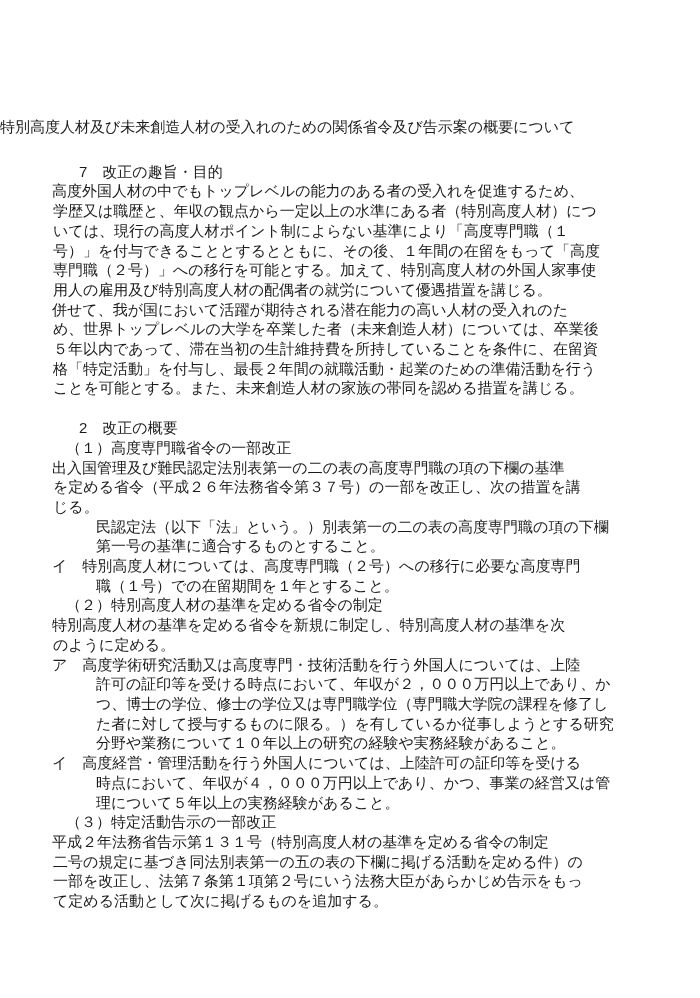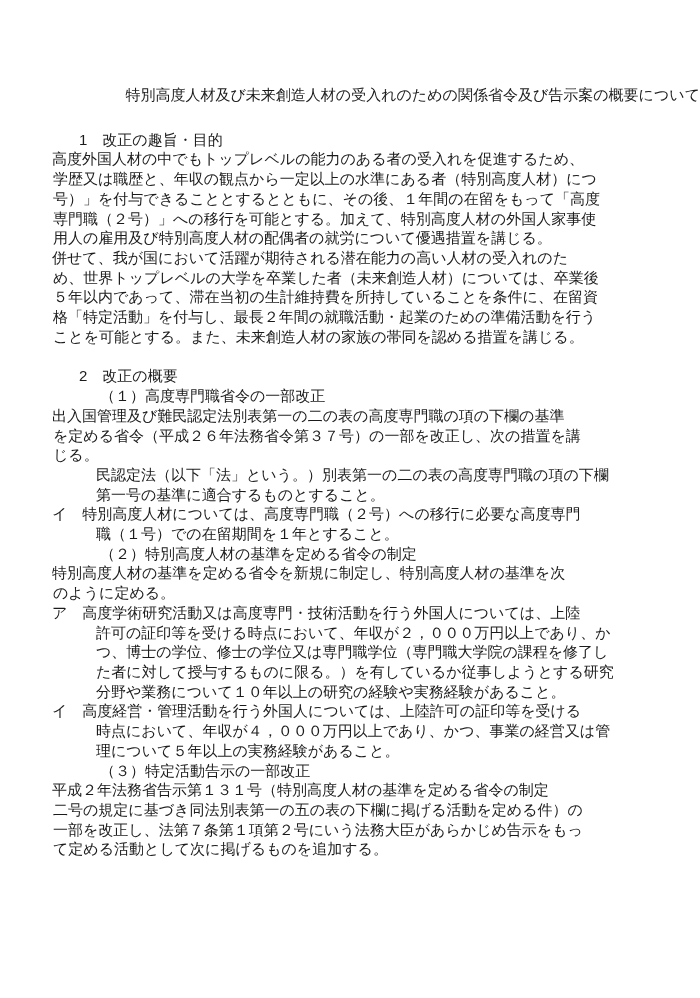--- a/index.html
+++ b/index.html
@@ -10,41 +10,42 @@
     box-sizing: border-box;
     background: #ffffff;
     color: #1b1b1b;
     font-family: "Liberation Sans", sans-serif;
     font-size: 15px;
     line-height: 19.7px;
     padding-top: 85px;
     overflow: hidden;
   }
   .line { white-space: pre; }
-  .title-line { text-align: right; margin-bottom: 25px; }
+  .title-line { text-align: left; margin-bottom: 25px; margin-top: 32px; }
   .section-2 { margin-top: 20px; }
   .l-head  { padding-left: 79px; }   
-  .l-sub   { padding-left: 100px; }   
+  .l-sub   { padding-left: 66px; }   
   .l-first { padding-left: 52px; }   
   .l-pwrap { padding-left: 53px; }   
   .l-iwrap { padding-left: 96px; }  
 </style>
 </head>
 <body>
 
 <div class="page">
 
   <div class="line title-line">特別高度人材及び未来創造人材の受入れのための関係省令及び告示案の概要について</div>
 
   <section>
-    <div class="line l-head">1　改正の趣旨・目的</div>
+    <div class="line l-head">7　改正の趣旨・目的</div>
 
     <div>
       <div class="line l-first">高度外国人材の中でもトップレベルの能力のある者の受入れを促進するため、</div>
       <div class="line l-pwrap">学歴又は職歴と、年収の観点から一定以上の水準にある者（特別高度人材）につ</div>
+      <div class="line l-pwrap">いては、現行の高度人材ポイント制によらない基準により「高度専門職（１</div>
       <div class="line l-pwrap">号）」を付与できることとするとともに、その後、１年間の在留をもって「高度</div>
       <div class="line l-pwrap">専門職（２号）」への移行を可能とする。加えて、特別高度人材の外国人家事使</div>
       <div class="line l-pwrap">用人の雇用及び特別高度人材の配偶者の就労について優遇措置を講じる。</div>
     </div>
 
     <div>
       <div class="line l-first">併せて、我が国において活躍が期待される潜在能力の高い人材の受入れのた</div>
       <div class="line l-pwrap">め、世界トップレベルの大学を卒業した者（未来創造人材）については、卒業後</div>
       <div class="line l-pwrap">５年以内であって、滞在当初の生計維持費を所持していることを条件に、在留資</div>
       <div class="line l-pwrap">格「特定活動」を付与し、最長２年間の就職活動・起業のための準備活動を行う</div>

